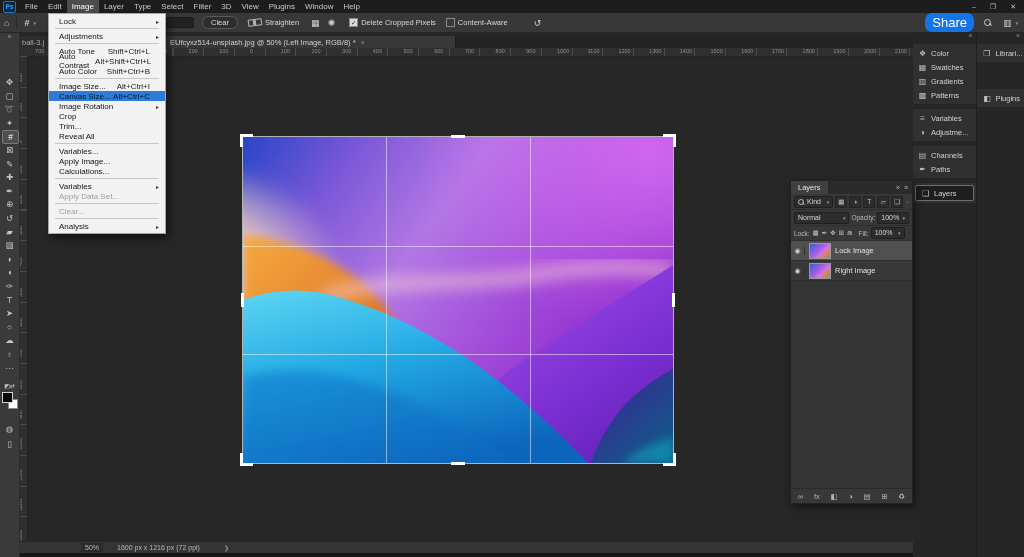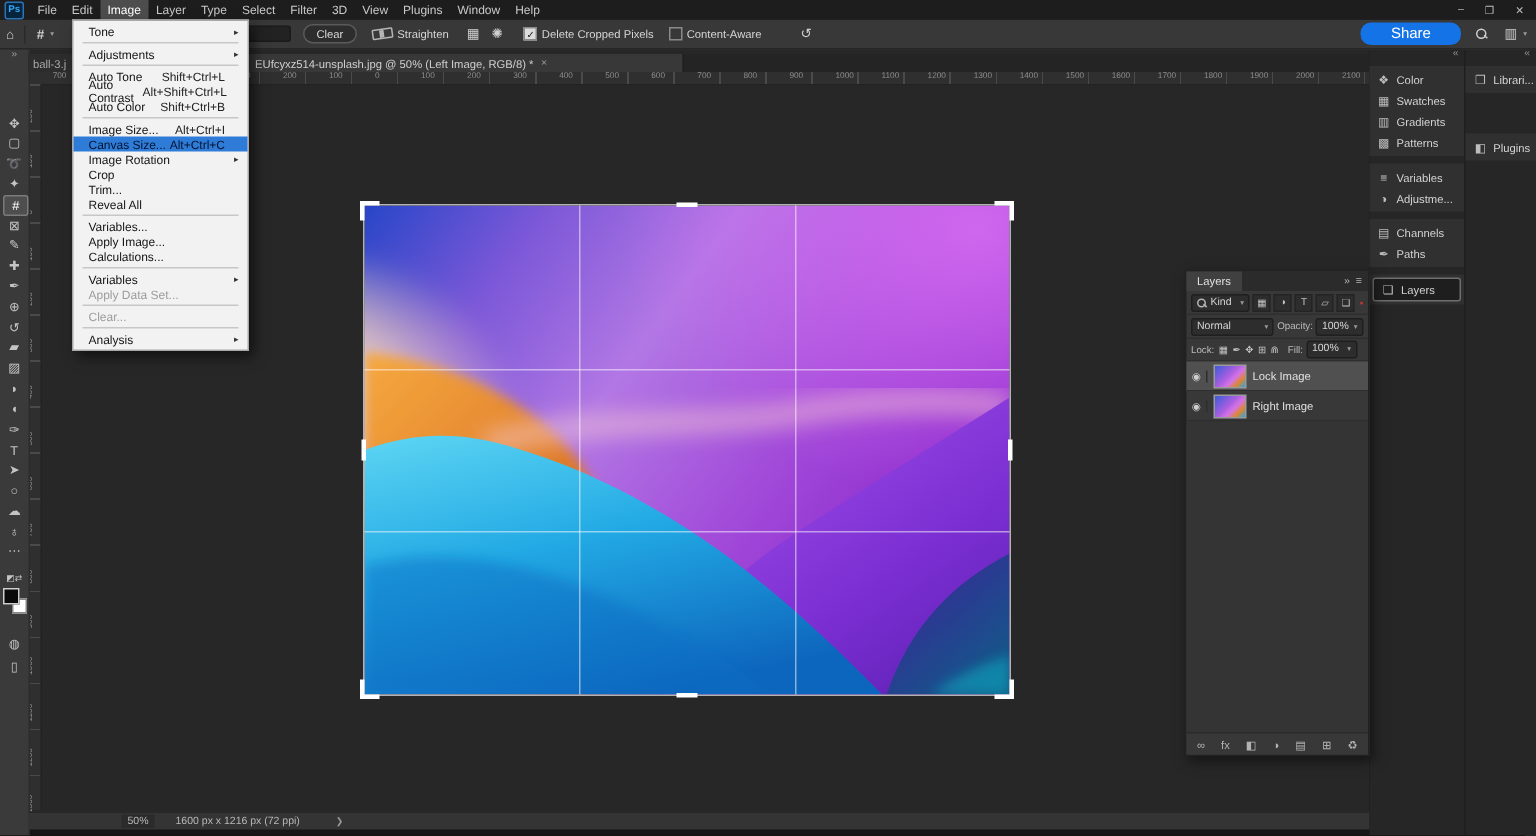--- a/index.html
+++ b/index.html
@@ -23,22 +23,22 @@
   .ob-sep{width:1px;height:12px;background:#2a2a2a;margin:0 3px;}
   .ob-input{width:56px;height:9px;background:#222;border:1px solid #1a1a1a;border-radius:2px;margin-left:100px;}
   .ob-btn{margin-left:8px;padding:1px 8px;background:#2d2d2d;border:1px solid #5a5a5a;border-radius:7px;
           color:#ddd;font-size:7.5px;}
   .level-ic{width:12px;height:5px;border:1px solid #b5b5b5;border-radius:1px;transform:rotate(-8deg);
             margin:0 3px 0 10px;position:relative;}
   .level-ic:after{content:"";position:absolute;left:4px;top:0;width:3px;height:100%;background:#b5b5b5;}
   .cb{width:7px;height:7px;border:1px solid #8a8a8a;margin:0 3px 0 10px;display:inline-flex;
       align-items:center;justify-content:center;font-size:6.5px;color:#111;}
   .cb.on{background:#dcdcdc;}
-  .share-btn{margin-left:auto;background:#1473e6;color:#fff;border-radius:7px;padding:2px 20px;
-             font-size:10px;}
+  .share-btn{margin-left:auto;background:#1473e6;color:#fff;border-radius:7px;padding:2px 7px;
+             font-size:13px;}
   .mag{width:5px;height:5px;border:1px solid #cfcfcf;border-radius:50%;position:relative;margin:0 8px 0 10px;}
   .mag:after{content:"";position:absolute;left:4px;top:4px;width:3px;height:1px;background:#cfcfcf;transform:rotate(45deg);}
   
   .toolbar{position:absolute;left:0;top:32px;width:19px;height:525px;background:#3a3a3a;z-index:2;
            border-right:1px solid #2c2c2c;}
   .tb-collapse{position:absolute;left:0;top:1px;width:19px;text-align:center;font-size:7px;color:#9a9a9a;}
   .tool{position:absolute;left:2px;width:15px;height:12px;display:flex;align-items:center;
         justify-content:center;font-size:8.5px;color:#c4c4c4;border-radius:2px;}
   .tool.selected{background:#4e4e4e;border:1px solid #7b7b7b;color:#fff;}
   .swatches{position:absolute;left:2px;width:15px;height:18px;}
@@ -484,21 +484,21 @@
         <span>◧</span>
         <span>◑</span>
         <span>▤</span>
         <span>⊞</span>
         <span>♻</span>
       </div>
   </div>
 
   <div class="dropdown" id="imageMenu">
       <div class="m-item">
-        <span class="m-label">Tone</span>
+        <span class="m-label">Lock</span>
         <span class="m-sc"></span>
         <span class="m-arr">▸</span>
       </div>
       <div class="m-sep"></div>
       <div class="m-item">
         <span class="m-label">Adjustments</span>
         <span class="m-sc"></span>
         <span class="m-arr">▸</span>
       </div>
       <div class="m-sep"></div>

